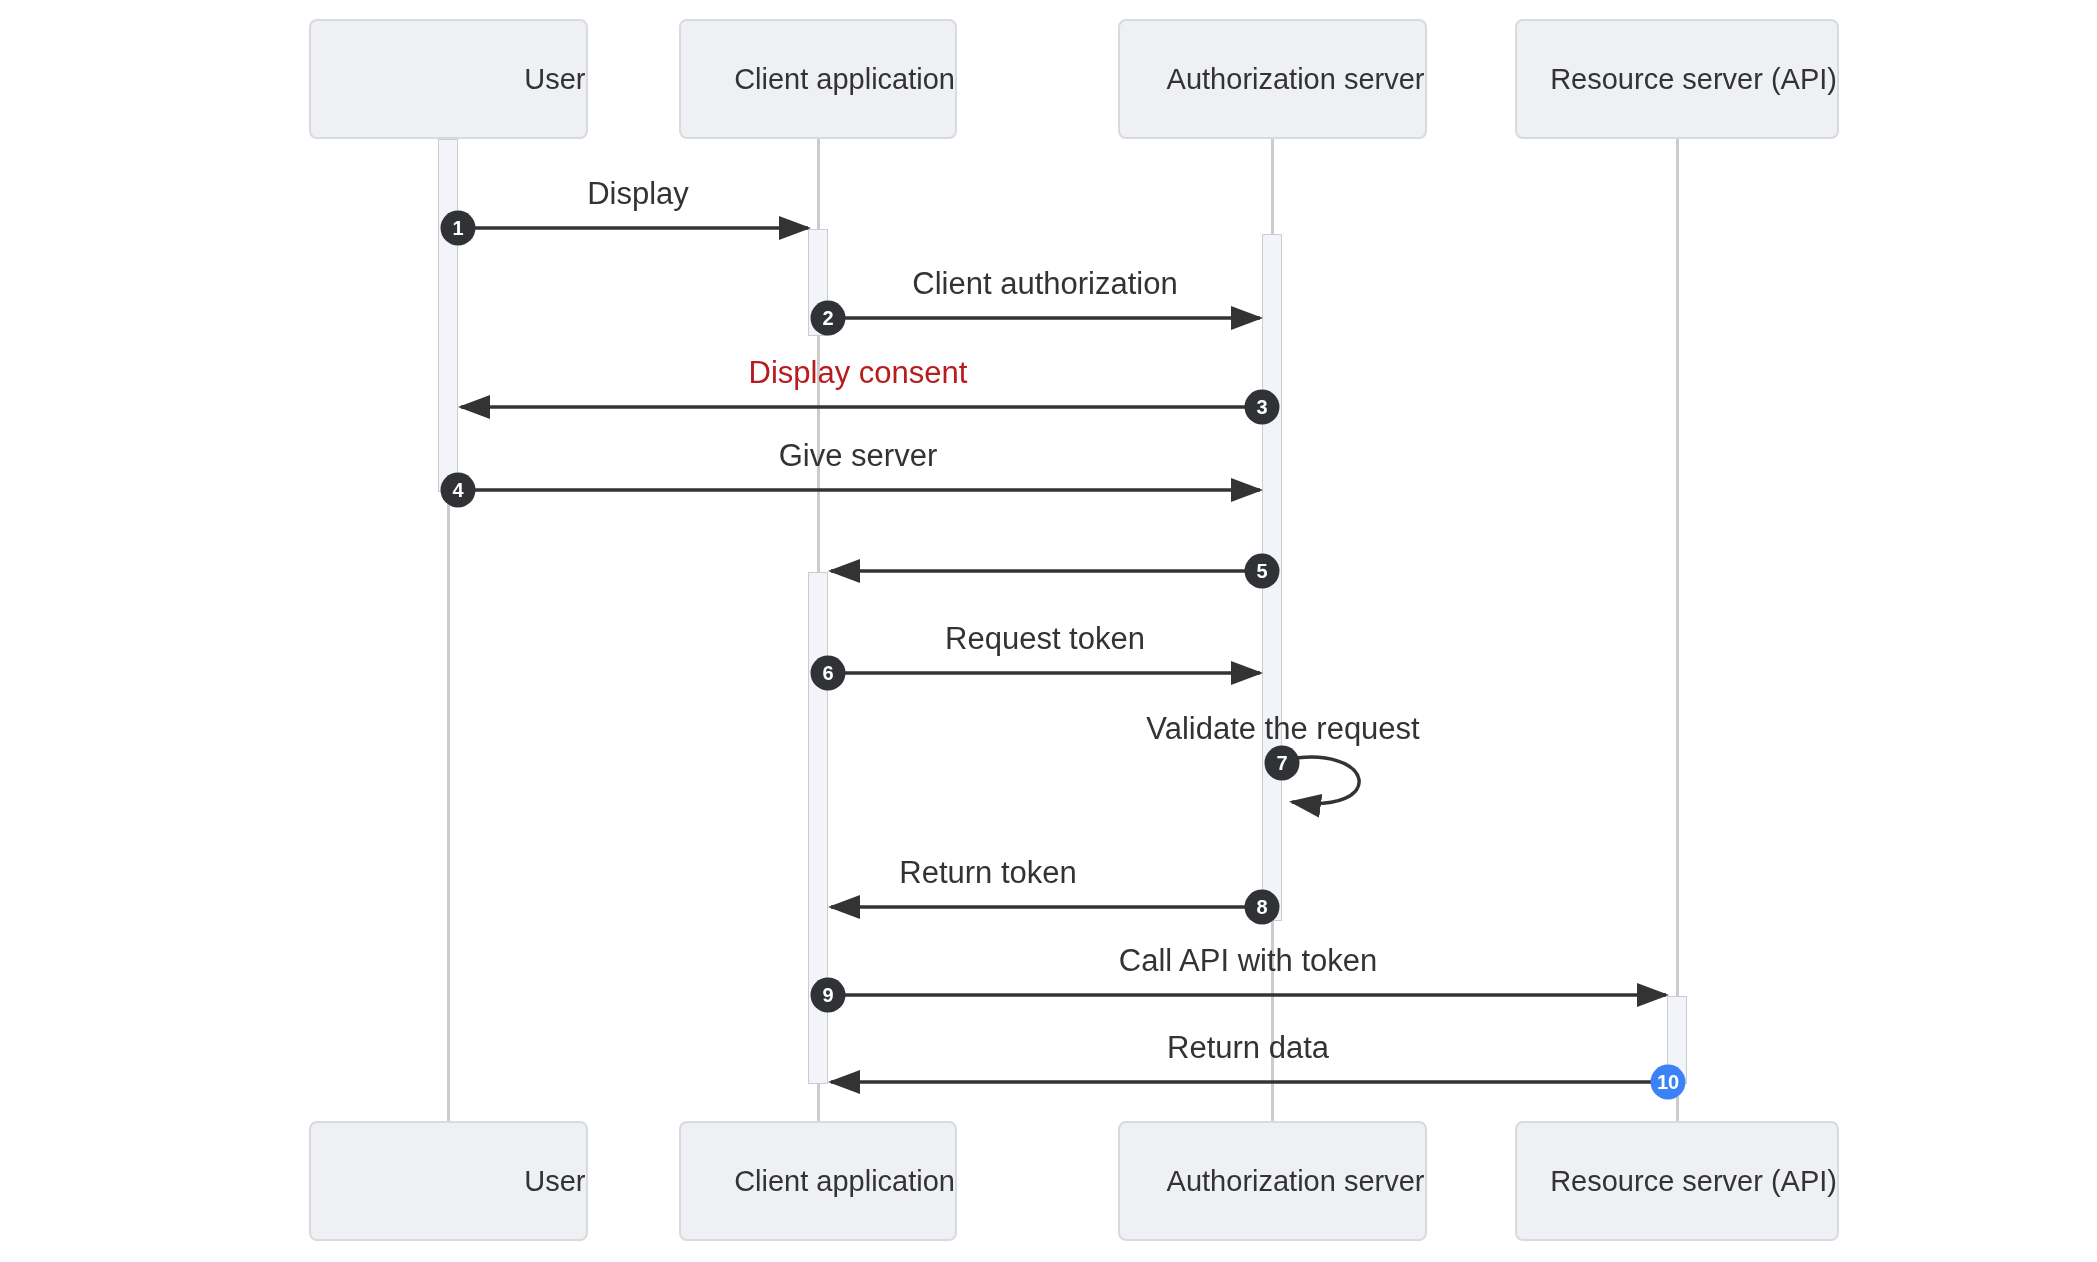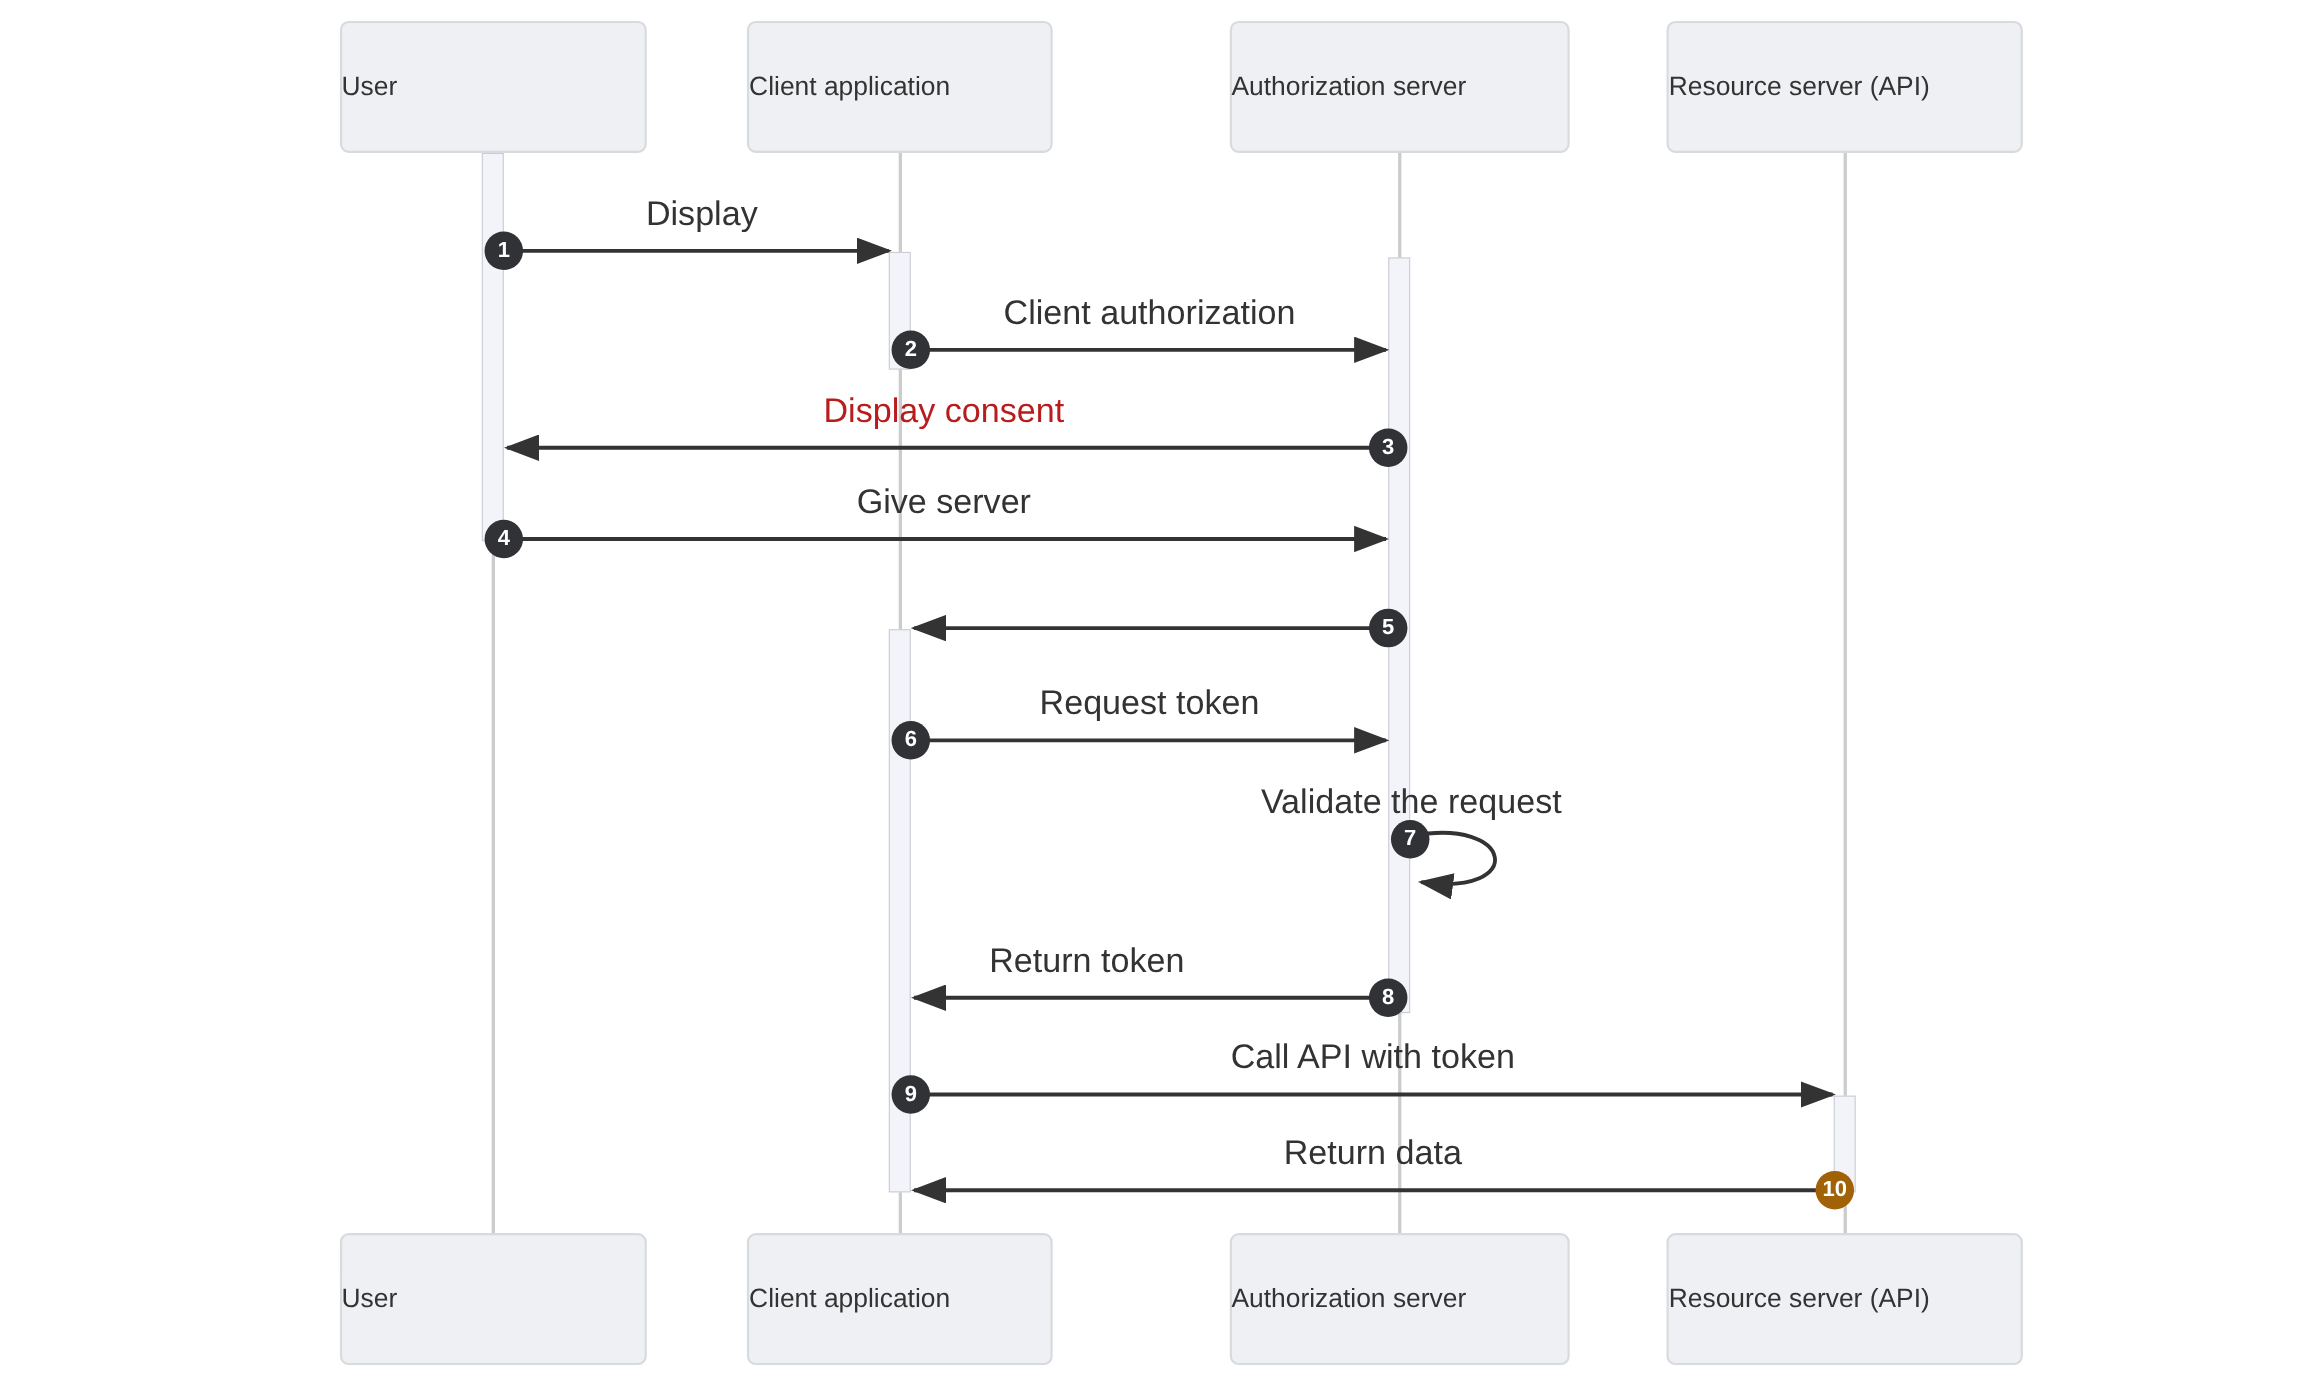--- a/index.html
+++ b/index.html
@@ -6,23 +6,23 @@
   #canvas{
     position:relative;
     width:2097px;height:1262px;
     overflow:hidden;
     font-family:"Liberation Sans","DejaVu Sans",sans-serif;
     background:#ffffff;
   }
   .actor-box{
     position:absolute;
     box-sizing:border-box;
-    display:flex;align-items:center;justify-content:flex-start;
+    display:flex;align-items:center;justify-content:flex-end;
     border-radius:8px;
-    font-size:24px;
+    font-size:29px;
     z-index:6;
   }
   .lifeline{
     position:absolute;
     width:3px;
     z-index:1;
   }
   .activation{
     position:absolute;
     box-sizing:border-box;
@@ -116,14 +116,14 @@
     <div class="num-badge" style="left: 1262px; top: 571px; background: rgb(48, 50, 54); color: rgb(255, 255, 255);">5</div>
     <div class="msg-label" style="left: 1045px; top: 657px; color: rgb(51, 51, 51);">Request token</div>
     <div class="num-badge" style="left: 828px; top: 673px; background: rgb(48, 50, 54); color: rgb(255, 255, 255);">6</div>
     <div class="msg-label" style="left: 1283px; top: 747px; color: rgb(51, 51, 51);">Validate the request</div>
     <div class="num-badge" style="left: 1282px; top: 763px; background: rgb(48, 50, 54); color: rgb(255, 255, 255);">7</div>
     <div class="msg-label" style="left: 988px; top: 891px; color: rgb(51, 51, 51);">Return token</div>
     <div class="num-badge" style="left: 1262px; top: 907px; background: rgb(48, 50, 54); color: rgb(255, 255, 255);">8</div>
     <div class="msg-label" style="left: 1248px; top: 979px; color: rgb(51, 51, 51);">Call API with token</div>
     <div class="num-badge" style="left: 828px; top: 995px; background: rgb(48, 50, 54); color: rgb(255, 255, 255);">9</div>
     <div class="msg-label" style="left: 1248px; top: 1066px; color: rgb(51, 51, 51);">Return data</div>
-    <div class="num-badge" style="left: 1668px; top: 1082px; background: #a16207; color: rgb(255, 255, 255);">10</div>
+    <div class="num-badge" style="left: 1668px; top: 1082px; background: #3b82f6; color: rgb(255, 255, 255);">10</div>
   </div>
 
 </body></html>

